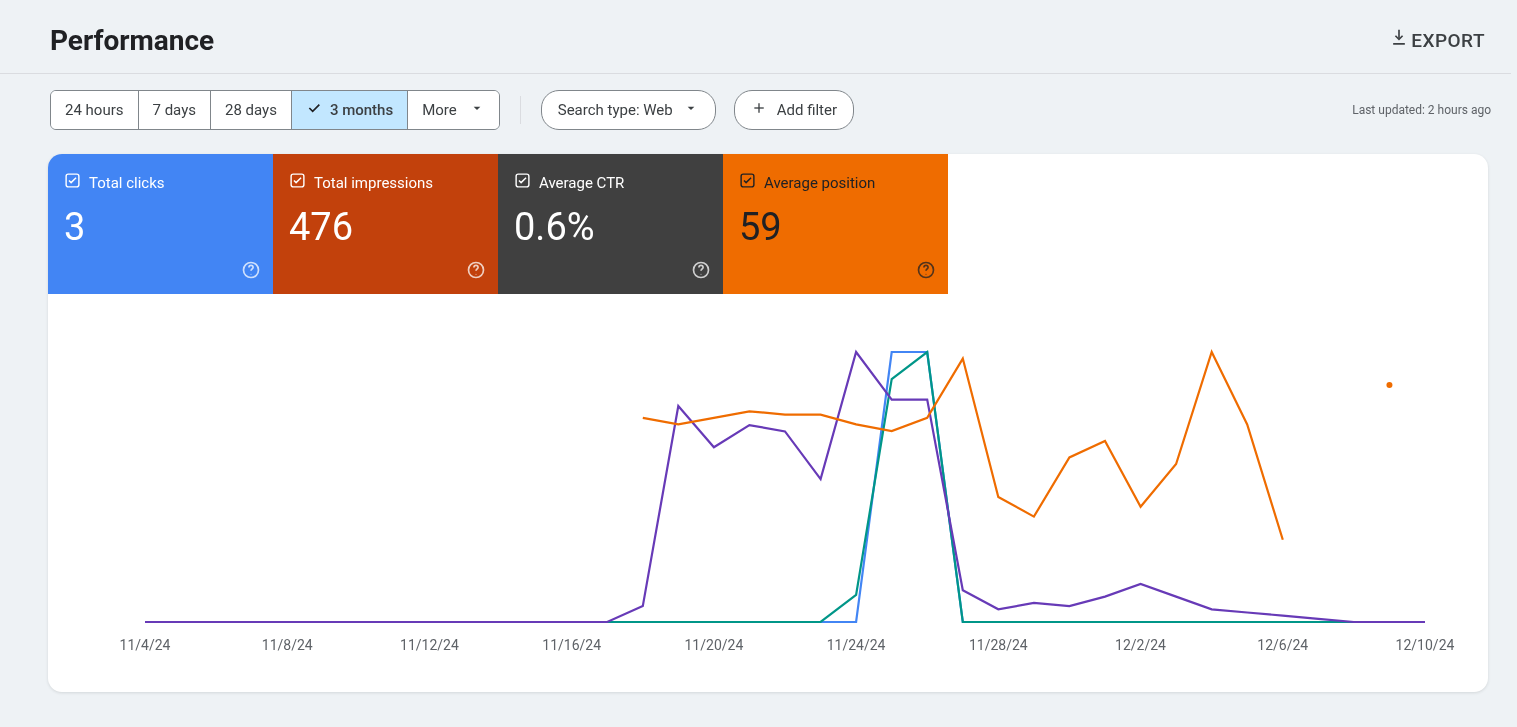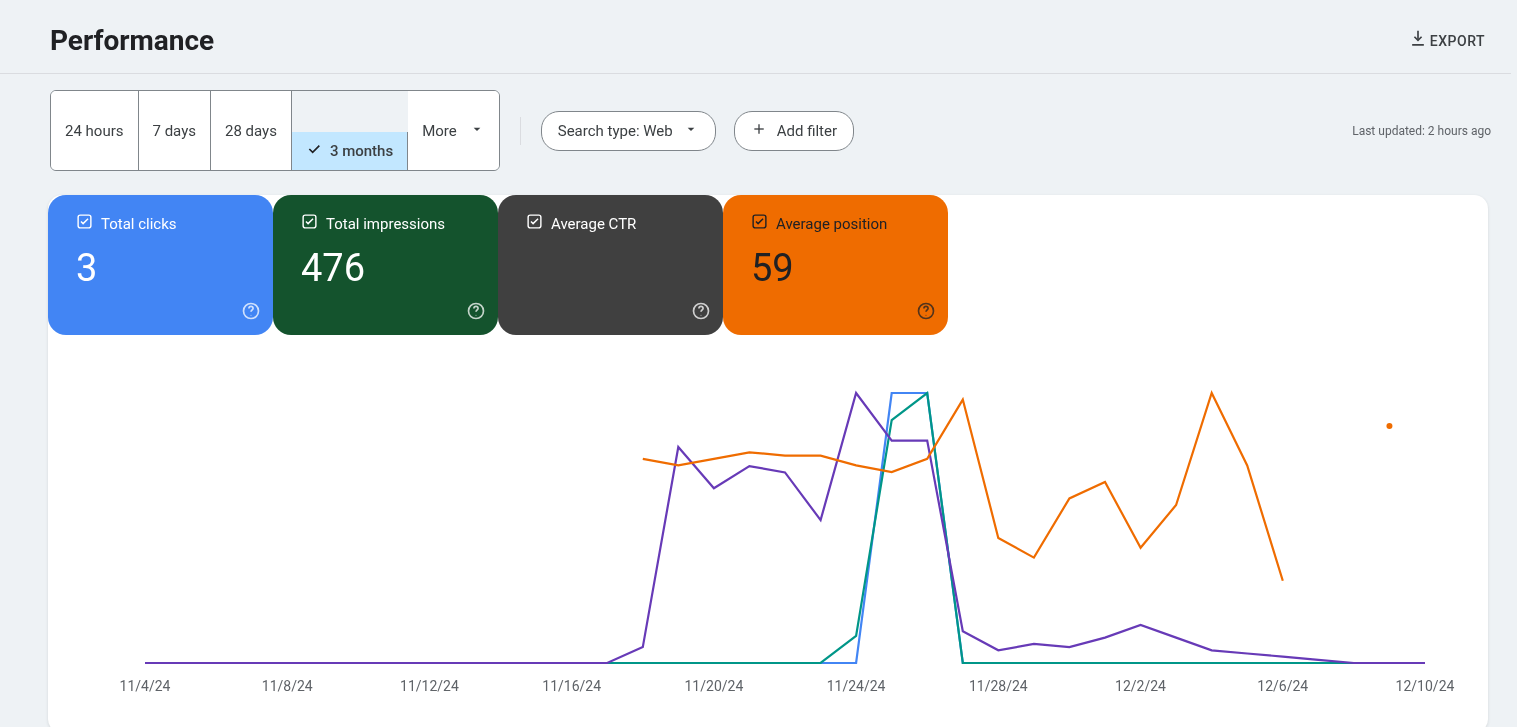--- a/index.html
+++ b/index.html
@@ -23,21 +23,21 @@
   }
   .page-title {
     font-size: 28px;
     font-weight: 700;
     color: #202124;
   }
   .export {
     display: flex;
     align-items: center;
     gap: 2px;
-    font-size: 14px;
+    font-size: 19px;
     font-weight: 500;
     letter-spacing: 0.5px;
     color: #3c4043;
     cursor: pointer;
     padding-right: 10px;
   }
   .export svg { width: 20px; height: 20px; }
 
   .filters-row {
     display: flex;
@@ -60,21 +60,20 @@
     font-size: 15px;
     color: #3c4043;
     background: #fff;
     border-right: 1px solid #80868b;
     cursor: pointer;
   }
   .seg:last-child { border-right: none; }
   .seg.active {
     background: #c2e7ff;
     font-weight: 500;
-    margin-top: 41px;
   }
   .seg svg { width: 16px; height: 16px; }
   .seg .caret { margin-left: 4px; }
 
   .vdiv {
     width: 1px;
     height: 28px;
     background: #dadce0;
     margin: 0 2px;
   }
@@ -107,45 +106,44 @@
     border-radius: 14px;
     box-shadow: 0 1px 3px rgba(60,64,67,.15);
     overflow: hidden;
   }
   .metrics {
     display: flex;
   }
   .metric {
     width: 225px;
     height: 140px;
-    padding: 18px 16px 14px 28px;
+    padding: 18px 16px 14px 16px;
     position: relative;
     cursor: pointer;
-    border-radius: 18px;
   }
   .metric .mhead {
     display: flex;
     align-items: center;
     gap: 8px;
     font-size: 15px;
   }
   .metric .mvalue {
     font-size: 38px;
     font-weight: 400;
     margin-top: 12px;
   }
   .metric .help {
     position: absolute;
     right: 12px;
     bottom: 10px;
     opacity: .75;
   }
   .metric .help svg { width: 20px; height: 20px; }
   .metric.blue    { background: #4285f4; color: #fff; }
-  .metric.purple  { background: #14532d; color: #fff; }
+  .metric.purple  { background: #c2410c; color: #fff; }
   .metric.teal    { background: #404040; color: #fff; }
   .metric.orange  { background: #ef6c00; }
   .metric.orange .mhead, .metric.orange .mvalue { color: #202124; }
   .checkbox-icon { width: 17px; height: 17px; }
 
   .chart-wrap {
     padding: 48px 40px 30px 40px;
     margin-left: 7px;
   }
   .chart-svg { display: block; }
@@ -276,20 +274,21 @@
       <div class="metric teal">
         <div class="mhead">
           <span>
             <svg class="checkbox-icon" viewBox="0 0 24 24" fill="none" stroke="#fff" stroke-width="2">
                 <rect x="3" y="3" width="18" height="18" rx="3"></rect>
                 <path d="M7 12l3 3 7-7"></path>
               </svg>
           </span>
           <span>Average CTR</span>
         </div>
+        <div class="mvalue">0.6%</div>
         <div class="help">
           <svg viewBox="0 0 24 24" fill="none" stroke="#fff" stroke-width="2">
               <circle cx="12" cy="12" r="9"></circle>
               <path d="M9.5 9a2.5 2.5 0 115 0c0 1.5-2.5 2-2.5 4"></path>
               <circle cx="12" cy="17" r="0.6" fill="#fff" stroke="none"></circle>
             </svg>
         </div>
       </div>
 
       <div class="metric orange">

